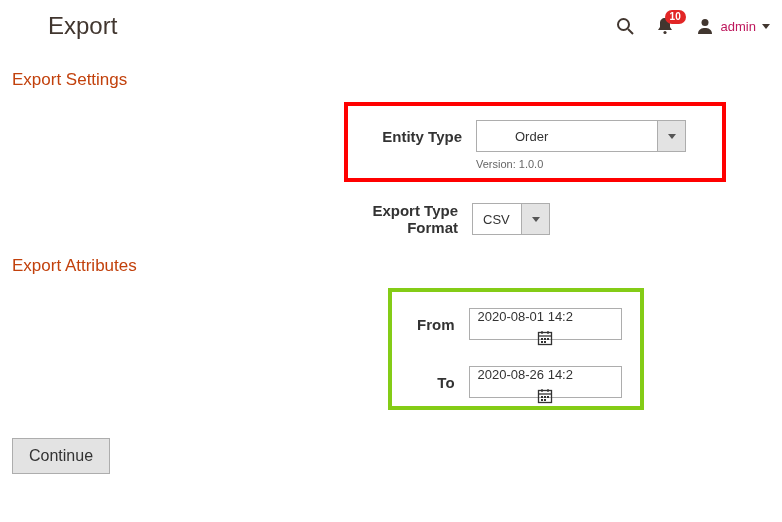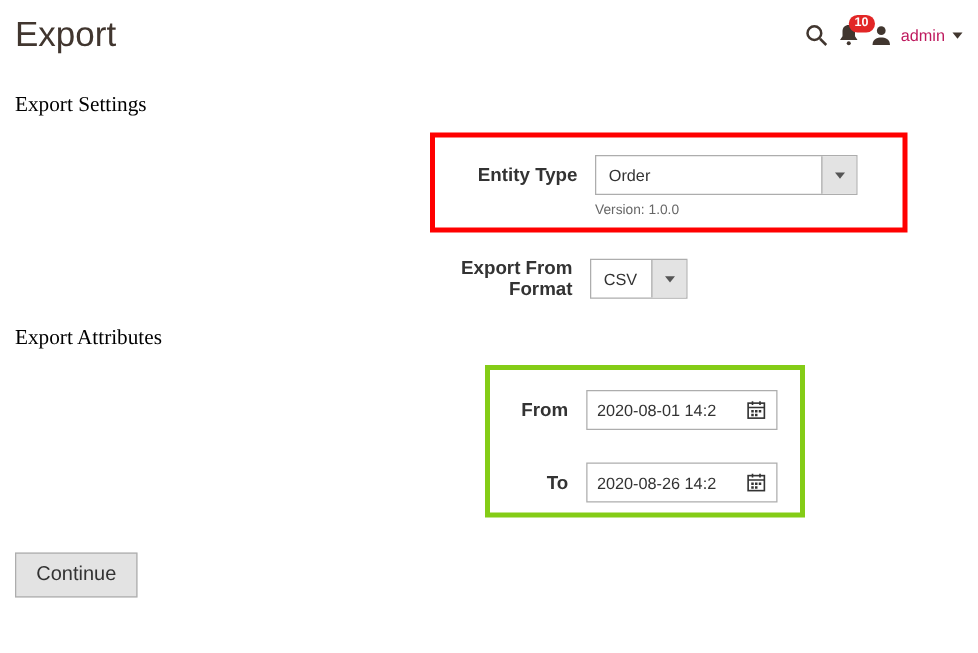--- a/index.html
+++ b/index.html
@@ -10,28 +10,29 @@
       padding: 12px;
       width: 782px;
     }
     .header {
       display: flex;
       align-items: center;
       justify-content: space-between;
       padding: 0 0 10px 0;
     }
     .page-title {
-      font-size: 28px;
+      font-size: 24px;
       font-weight: 300;
       color: #41362f;
+      margin-left: 36px;
     }
     .header-actions {
       display: flex;
       align-items: center;
-      gap: 6px;
+      gap: 20px;
       justify-content: flex-end;
     }
     .icon-search svg, .icon-bell svg, .icon-user svg { display: block; }
     .notif-wrap { position: relative; }
     .notif-badge {
       position: absolute;
       top: -6px;
       left: 10px;
       background: #e22626;
       color: #fff;
@@ -50,24 +51,23 @@
     .user-name { font-size: 13px; color: #be185d; }
     .caret {
       width: 0; height: 0;
       border-left: 4px solid transparent;
       border-right: 4px solid transparent;
       border-top: 5px solid #41362f;
     }
 
     .section-title {
       font-size: 17px;
-      color: #000000;
+      color: #c2410c;
       font-weight: 400;
       margin: 20px 0 12px 0;
-      font-family: Liberation Serif, serif;
     }
 
     .form-area { width: 100%; }
     .group-highlight {
       border: 4px solid #ff0000;
       padding: 14px 18px 8px 18px;
       margin-left: 332px;
       width: 382px;
     }
     .group-highlight2 {
@@ -99,21 +99,21 @@
     .lbl-et { width: 96px; }
     .lbl-ef { width: 138px; }
     .lbl-ft { width: 50px; }
     .select-wrap {
       display: flex;
       align-items: stretch;
       border: 1px solid #adadad;
       height: 32px;
       background: #fff;
     }
-    .select-wrap.wide { width: 210px; }
+    .select-wrap.wide { width: 210px; padding-left: 28px; }
     .select-wrap.narrow { width: 78px; }
     .select-value {
       flex: 1;
       padding: 0 10px;
       font-size: 13px;
       color: #333;
       display: flex;
       align-items: center;
     }
     .select-btn {
@@ -134,20 +134,21 @@
 
     .date-input {
       display: flex;
       align-items: center;
       border: 1px solid #adadad;
       height: 32px;
       width: 170px;
       background: #fff;
       padding: 0 8px;
       gap: 6px;
+      flex-direction: column;
     }
     .date-input .txt {
       flex: 1;
       border: none;
       outline: none;
       font-size: 13px;
       color: #333;
       font-family: inherit;
       width: 100%;
     }
@@ -210,21 +211,21 @@
         <div class="select-value">Order</div>
         <div class="select-btn">
             <span class="caret"></span>
           </div>
       </div>
     </div>
     <div class="version">Version: 1.0.0</div>
   </div>
 
   <div class="row-plain">
-    <div class="lbl lbl-ef">Export From Format</div>
+    <div class="lbl lbl-ef">Export Type Format</div>
     <div class="select-wrap narrow">
       <div class="select-value">CSV</div>
       <div class="select-btn">
           <span class="caret"></span>
         </div>
     </div>
   </div>
 </div>
 
 <div class="section-title">Export Attributes</div>

